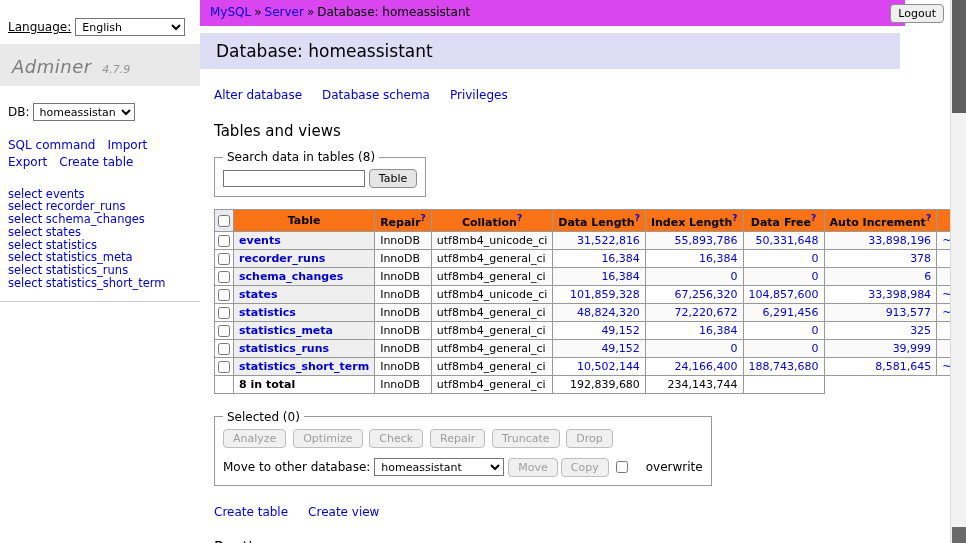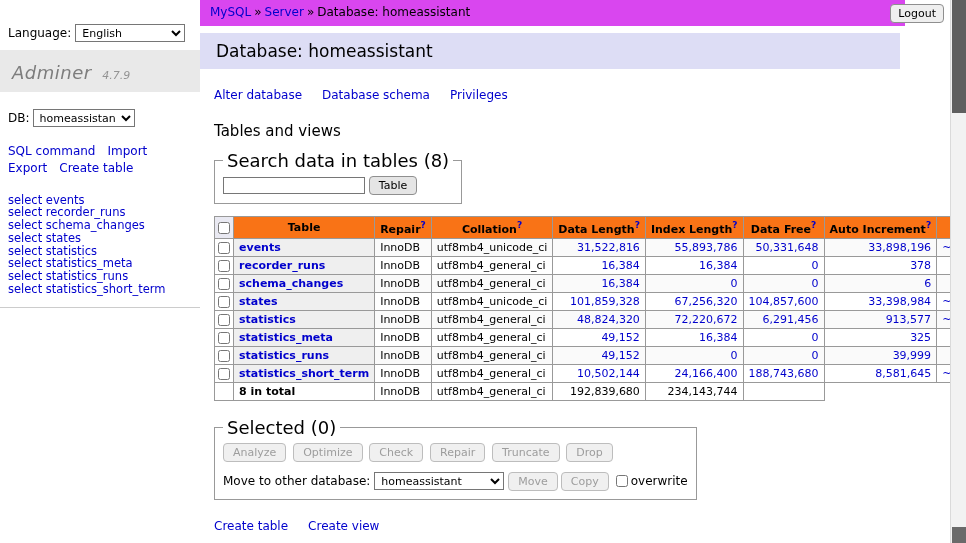--- a/index.html
+++ b/index.html
@@ -8,21 +8,21 @@
     width:966px; height:543px; overflow:hidden;
     font-family:"DejaVu Sans","Liberation Sans",sans-serif;
     font-size:12px; color:#000; background:#fff; position:relative;
   }
   a { color:#0000cc; text-decoration:none; cursor:pointer; }
 
   .root { display:flex; width:966px; height:543px; }
 
   
   .sidebar { flex:0 0 200px; width:200px; }
-  .lang-bar { padding:24px 8px 4px 8px; white-space:nowrap; }
+  .lang-bar { padding:18px 8px 4px 8px; white-space:nowrap;text-decoration:underline; }
   select {
     font-family:inherit; font-size:11px; background:#fff;
     border:1px solid #767676; padding:1px 2px; height:18px;
   }
   .lang-bar select { width:110px; margin-left:4px; }
   h1.logo-bar {
     margin:4px 0 0 0; padding:7px 12px; background:#e9e9e9; font-weight:normal;
   }
   .logo { font-style:italic; font-size:18px; color:#7d7d7d; letter-spacing:0.5px; }
   .version { font-size:11px; color:#949494; font-style:italic; margin-left:3px; }
@@ -49,21 +49,21 @@
     padding:8px 16px; font-size:17px; font-weight:normal;
   }
   .links-row { margin:19px 0 0 14px; }
   .links-row a { margin-right:20px; }
   h3 { font-size:15px; font-weight:normal; margin:20px 0 0 14px; }
 
   fieldset {
     border:1px solid #999; margin:10px 0 0 14px; padding:5px 8px 8px 8px;
     display:inline-block; vertical-align:top;
   }
-  legend { font-size:18px; padding:0 4px; }
+  legend { font-size:12px; padding:0 4px; }
   .search-input { width:142px; height:17px; border:1px solid #767676; font-size:11px; padding:1px 3px; }
   button {
     font-family:inherit; font-size:11px; color:#000;
     padding:2px 9px; border:1px solid #8f8f8f; background:#e5e5e5; border-radius:4px;
     cursor:pointer;
   }
   button:disabled { color:#9d9d9d; background:#f0f0f0; border-color:#bdbdbd; cursor:default; }
 
   
   table.data { border-collapse:collapse; margin:12px 0 0 14px; font-size:11px; }
@@ -82,21 +82,21 @@
   .c-dlen{min-width:64px;} .c-ilen{min-width:66px;} .c-dfree{min-width:58px;}
   .c-ainc{min-width:76px;} .c-rows{min-width:50px;}
   input[type=checkbox] { width:12px; height:12px; margin:0; vertical-align:middle; }
 
   .selected-fs { margin-top:16px; min-width:390px; }
   .btn-row button { margin-right:3px; }
   .move-row { margin-top:10px; white-space:nowrap; }
   .move-row select { width:130px; margin:0 4px; }
   .move-row button { margin-right:3px; }
   .move-row label { margin-left:4px; }
-  .move-row label span { margin-left:3px; }
+  .move-row label span { margin-left:18px; }
 
   
   .logout-btn { position:absolute; top:4px; right:22px; padding:2px 7px; background:#efefef; }
 
   
   .scrollbar {
     position:absolute; top:0; right:0; width:16px; height:543px;
     background:#f2f2f2; border-left:1px solid #dadada;
   }
   .scroll-thumb { position:absolute; top:0; left:1px; width:14px; height:113px; background:#5f5f5f; }

